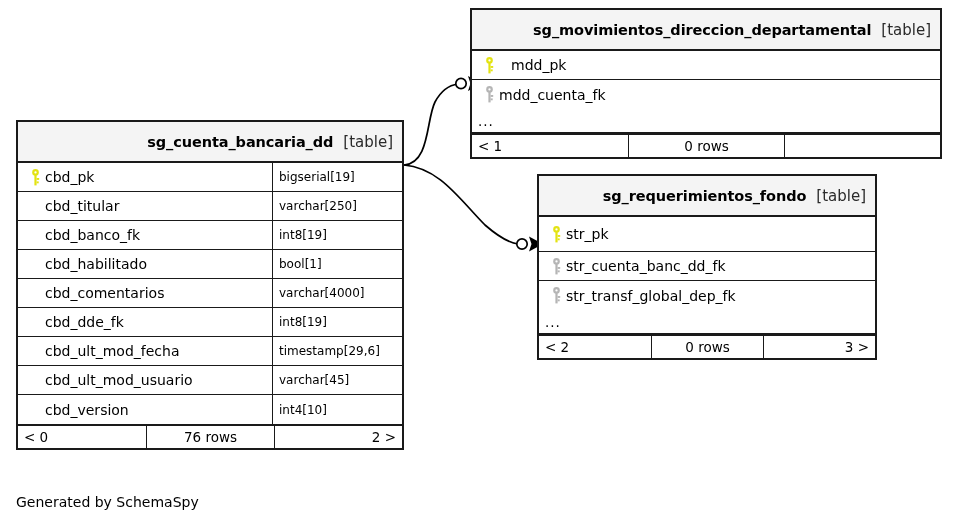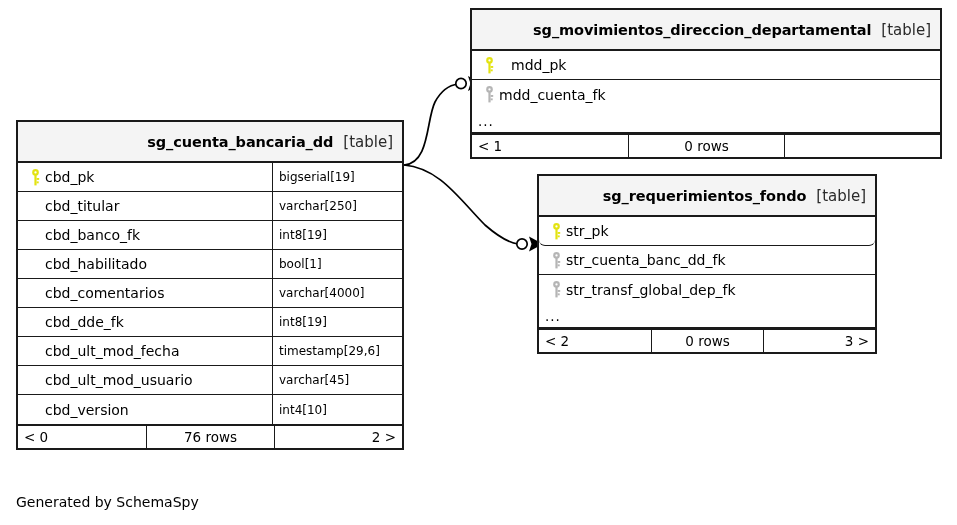--- a/index.html
+++ b/index.html
@@ -297,21 +297,21 @@
       <div class="foot-cell foot-right"></div>
     </div>
   </div>
 
   <div class="table-box" id="tbl-requerimientos" style="left:537px; top:174px; width:340px;">
     <div class="tbl-header">
       <span class="tbl-title">sg_requerimientos_fondo</span>
       <span class="tbl-tag">[table]</span>
     </div>
     <div id="req-cols">
-        <div class="col-row" style="height: 29px; border-radius: 6px;">
+        <div class="col-row" style="height: 35px;">
           <div class="col-name">
             <span class="key-slot">
               <svg class="keyicon" width="9" height="17" viewBox="0 0 9 17">
                 <circle cx="4.5" cy="3.4" r="3.3" fill="#e3e312"></circle>
                 <circle cx="4.5" cy="3.4" r="1.15" fill="#ffffff"></circle>
                 <rect x="3.4" y="5.2" width="2.2" height="11.2" fill="#e3e312"></rect>
                 <rect x="5.6" y="9.0" width="2.6" height="1.9" fill="#e3e312"></rect>
                 <rect x="5.6" y="12.4" width="2.1" height="1.9" fill="#e3e312"></rect>
               </svg>
             </span>

